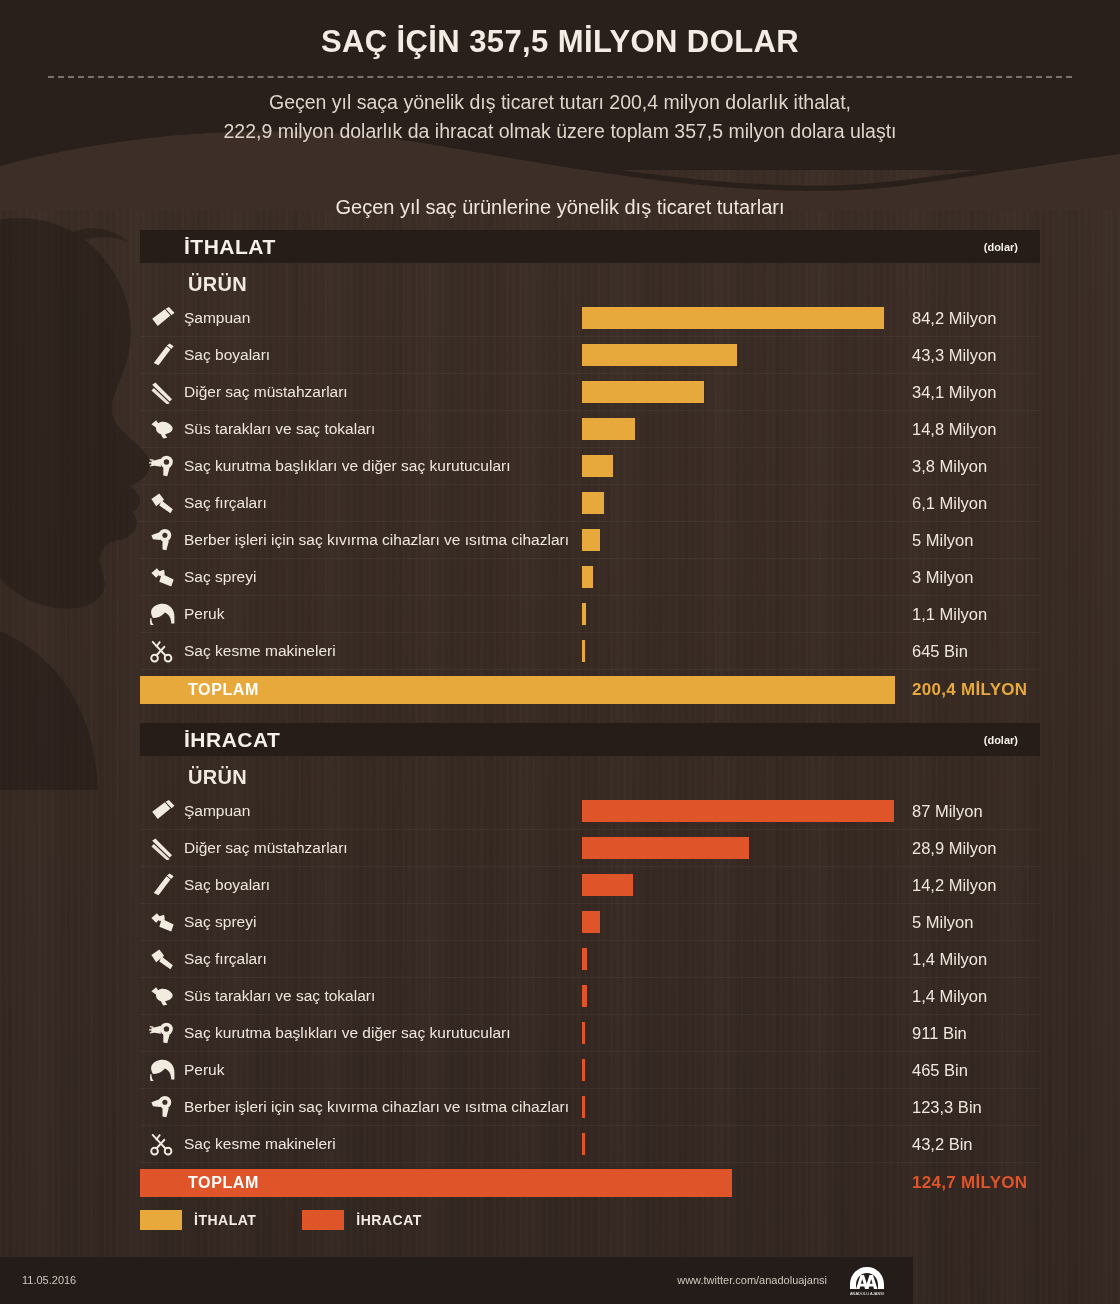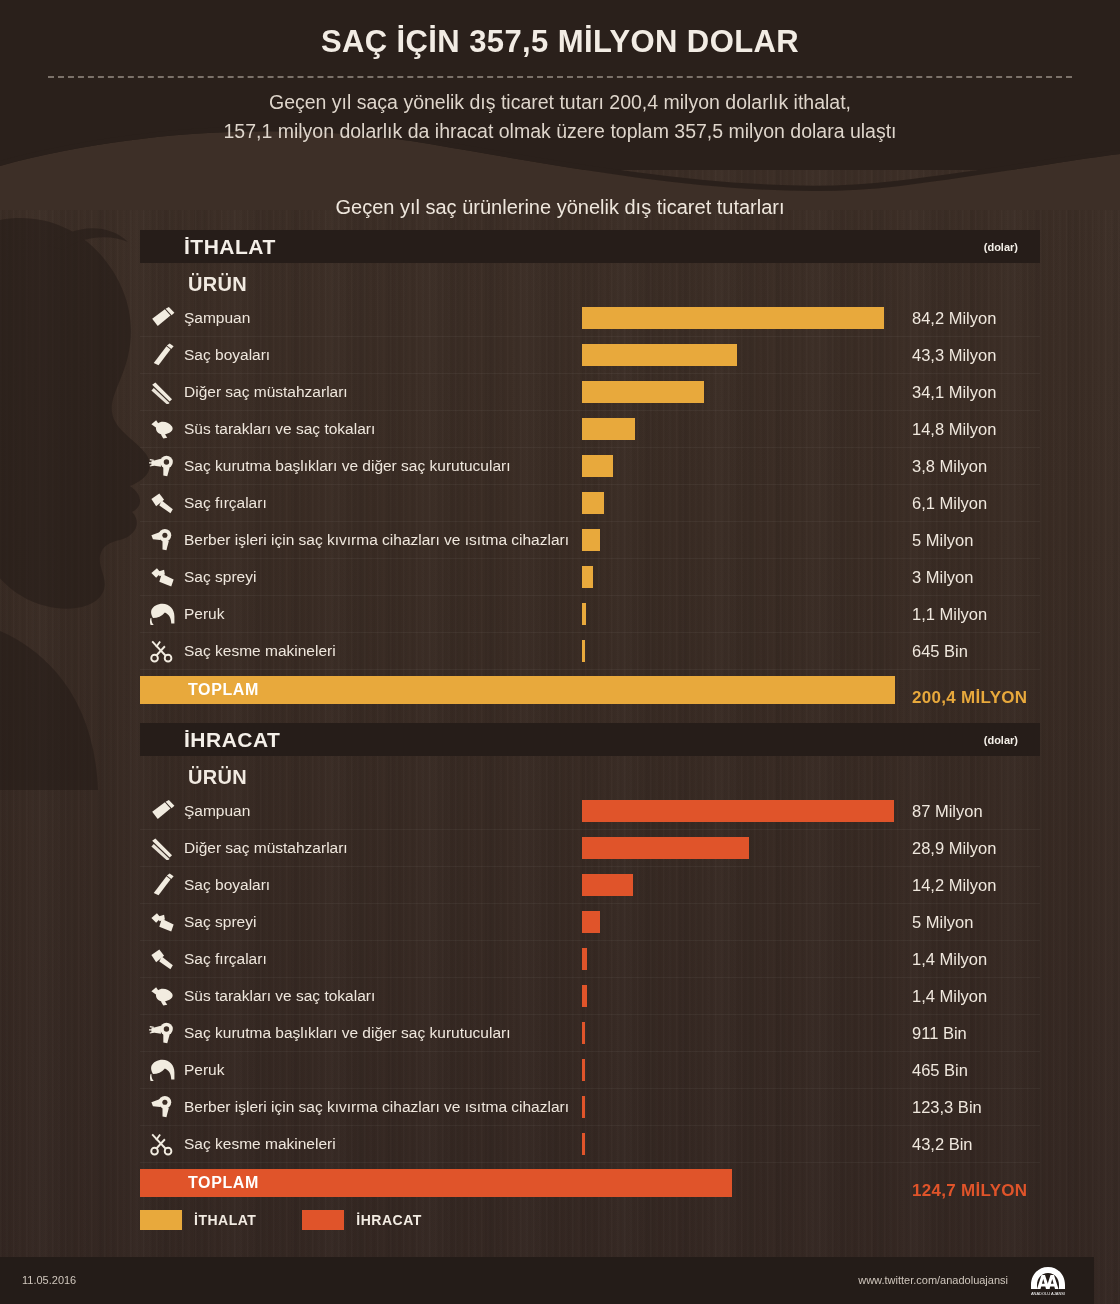--- a/index.html
+++ b/index.html
@@ -105,35 +105,35 @@
     position:relative;height:16px;margin-top:6px;
   }
   .totalbar{
     position:absolute;left:0;top:0;height:28px;
   }
   .totalrow .tlabel{
     position:absolute;left:48px;top:0;height:28px;line-height:28px;
     font-size:16px;font-weight:bold;color:#ffffff;letter-spacing:.6px;
   }
   .totalrow .tval{
-    position:absolute;left:772px;top:8px;height:28px;line-height:28px;
+    position:absolute;left:772px;top:0;height:28px;line-height:28px;
     font-size:17px;font-weight:bold;letter-spacing:.3px;
   }
 
   
   #legend{
     position:absolute;left:140px;top:1210px;display:flex;align-items:center;z-index:5;
   }
   .leg{display:flex;align-items:center;margin-right:46px;}
   .swatch{width:42px;height:20px;margin-right:12px;}
   .legtxt{font-size:14px;font-weight:bold;color:#f2ebe2;letter-spacing:.5px;}
 
   
   #footer{
-    position:absolute;left:0;top:1257px;width:1094px;height:47px;
+    position:absolute;left:0;top:1257px;width:913px;height:47px;
     background:#241c18;z-index:6;
   }
   #fdate{position:absolute;left:22px;top:17px;font-size:11px;color:#cfc6bc;}
   #ftw{position:absolute;right:86px;top:17px;font-size:11px;color:#cfc6bc;}
   #flogo{position:absolute;right:18px;top:8px;width:56px;height:32px;}
 </style>
 </head>
 <body>
 
 <div id="stage">
@@ -149,21 +149,21 @@
       C182,372 176,386 160,390 C150,392 142,396 140,406 C138,420 150,430 142,444
       C134,458 108,462 86,456 C54,448 30,424 18,392 L12,380 L4,370 L0,360 L0,96 Z"></path>
     <path fill="#241b17" d="M0,470 C34,474 70,492 96,522 C122,552 136,592 138,640 L0,640 Z"></path>
     <path fill="#241b17" d="M88,96 C112,74 148,72 168,92 C150,84 122,86 104,100 Z"></path>
   </svg>
 
   <div class="hdr" id="title">SAÇ İÇİN 357,5 MİLYON DOLAR</div>
   <div id="rule"></div>
   <div class="hdr" id="sub">
     <div>Geçen yıl saça yönelik dış ticaret tutarı 200,4 milyon dolarlık ithalat,</div>
-    <div>157,1 milyon dolarlık da ihracat olmak üzere toplam 357,5 milyon dolara ulaştı</div>
+    <div>222,9 milyon dolarlık da ihracat olmak üzere toplam 357,5 milyon dolara ulaştı</div>
   </div>
   <div class="hdr" id="sectitle">Geçen yıl saç ürünlerine yönelik dış ticaret tutarları</div>
 
   <div class="block" id="import-block" style="top:230px">
     <div class="bandhdr">
       <span class="btitle">İTHALAT</span>
       <span class="bunit">(dolar)</span>
     </div>
     <div class="colhdr">ÜRÜN</div>
     <div id="import-rows">

